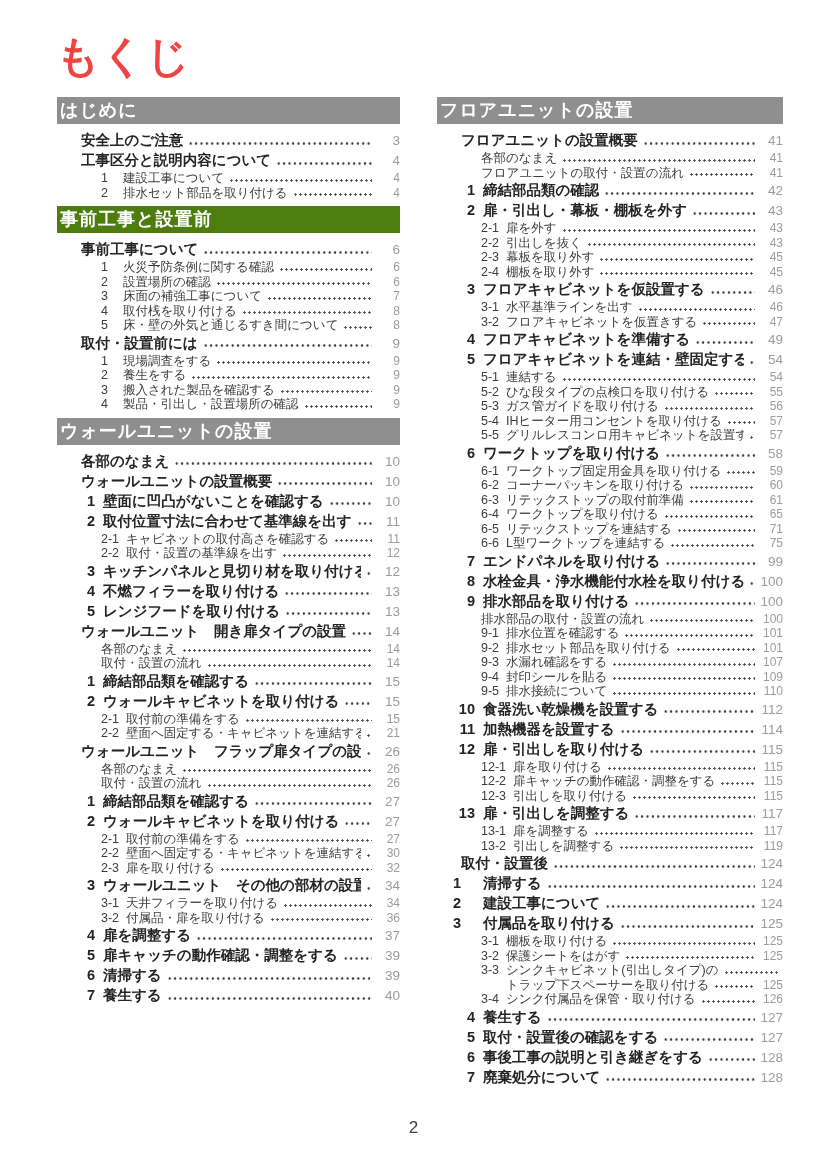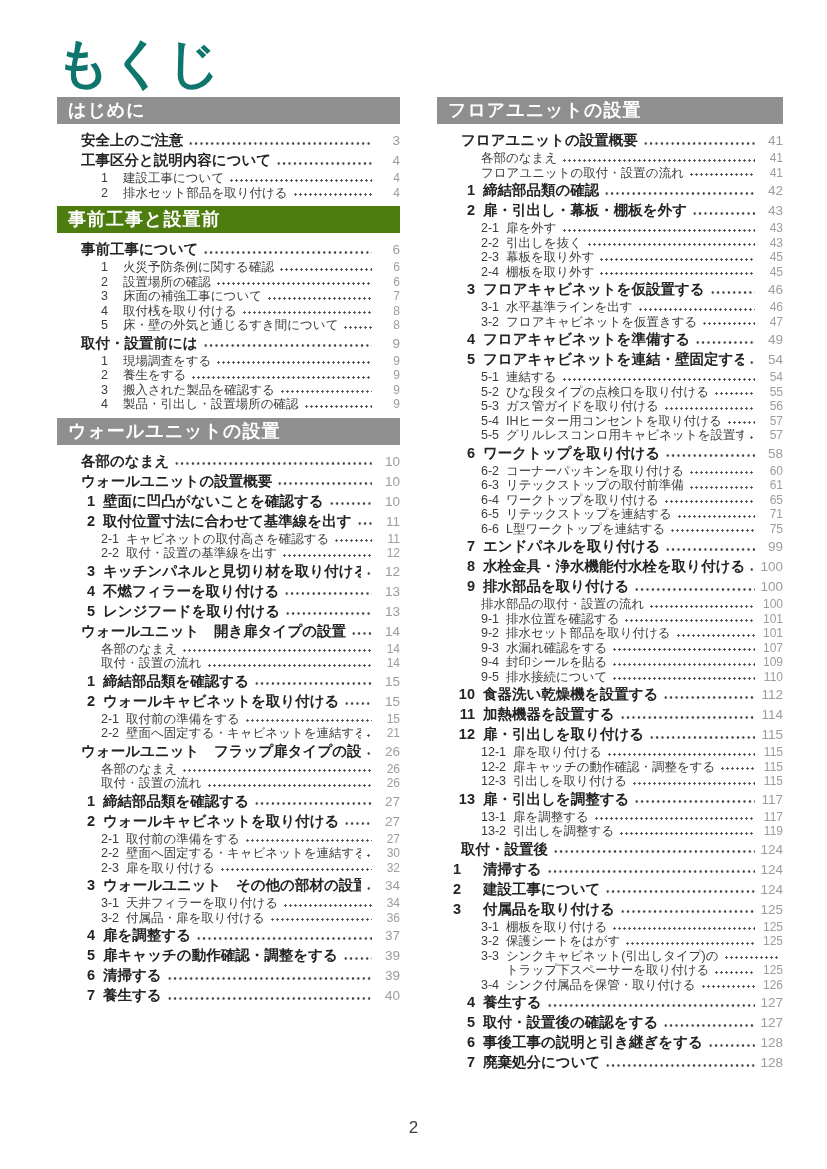--- a/index.html
+++ b/index.html
@@ -6,31 +6,31 @@
   .page{
     position:relative;
     width:827px;height:1169px;
     background:#ffffff;
     font-family:"Liberation Sans","DejaVu Sans",sans-serif;
     color:#262626;
     overflow:hidden;
   }
   .doc-title{
     position:absolute;left:56px;top:28px;
-    font-size:53px;font-weight:bold;color:#0f766e;letter-spacing:1px;
+    font-size:43px;font-weight:bold;color:#ef4444;letter-spacing:1px;
   }
   .col{position:absolute;top:97px;}
   .col-left{left:57px;width:343px;}
   .col-right{left:437px;width:346px;}
   .sec{margin:0;}
   .sec-header{
     background:#8f8f8f;color:#ffffff;
     font-size:18px;font-weight:bold;letter-spacing:1px;
     height:27px;line-height:27px;
-    padding-left:11px;
+    padding-left:3px;
     margin:6px 0 7px 0;
   }
   .sec:first-child .sec-header{margin-top:0;}
   .row{display:flex;align-items:baseline;overflow:hidden;}
   .row.bold,.row.num,.row.numl{
     font-weight:bold;font-size:14.5px;line-height:19px;
     color:#242424;margin:1px 0;
   }
   .row.bold{padding-left:24px;}
   .row.num,.row.numl{padding-left:16px;}
@@ -458,20 +458,26 @@
           <span class="leader"></span>
           <span class="pg">57</span>
         </div>
         <div class="row num">
           <span class="num-box">6</span>
           <span class="lbl">ワークトップを取り付ける</span>
           <span class="leader"></span>
           <span class="pg">58</span>
         </div>
         <div class="row sub">
+          <span class="num-box">6-1</span>
+          <span class="lbl">ワークトップ固定用金具を取り付ける</span>
+          <span class="leader"></span>
+          <span class="pg">59</span>
+        </div>
+        <div class="row sub">
           <span class="num-box">6-2</span>
           <span class="lbl">コーナーパッキンを取り付ける</span>
           <span class="leader"></span>
           <span class="pg">60</span>
         </div>
         <div class="row sub">
           <span class="num-box">6-3</span>
           <span class="lbl">リテックストップの取付前準備</span>
           <span class="leader"></span>
           <span class="pg">61</span>

